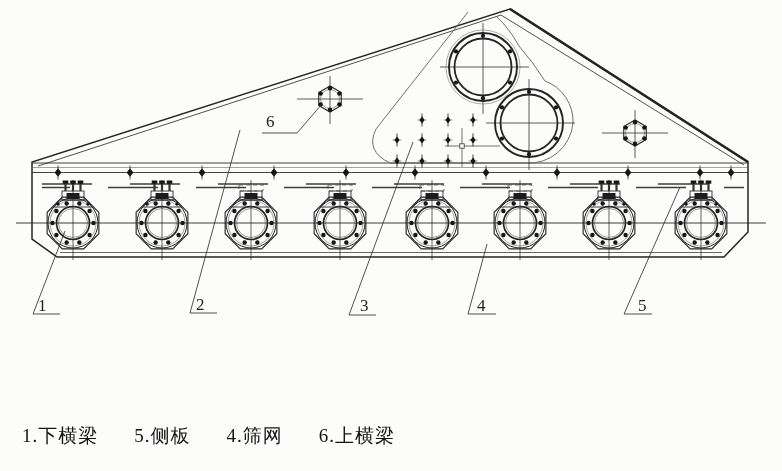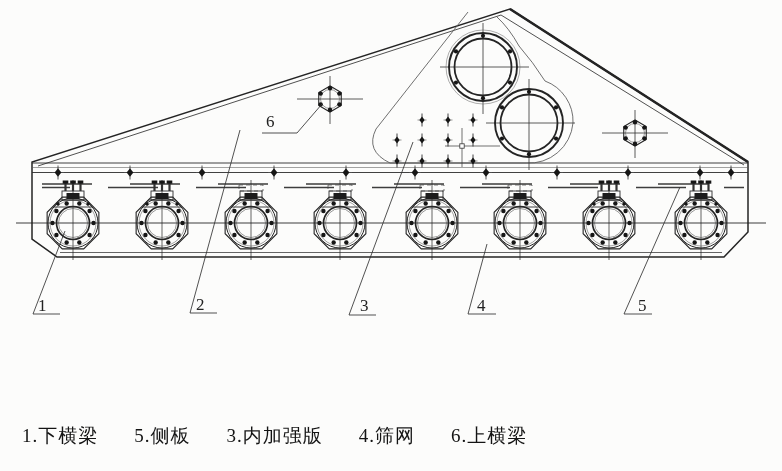--- a/index.html
+++ b/index.html
@@ -439,17 +439,16 @@
       <text x="360" y="311">3</text>
       <text x="477" y="311">4</text>
       <text x="638" y="311">5</text>
       <text x="266" y="127">6</text>
     </g>
   </svg>
 
   <div class="caption">
     <span>1.下横梁</span>
     <span>5.侧板</span>
-    <span>3.内加强版</span>
     <span>4.筛网</span>
     <span>6.上横梁</span>
   </div>
 </div>
 
 </body></html>

